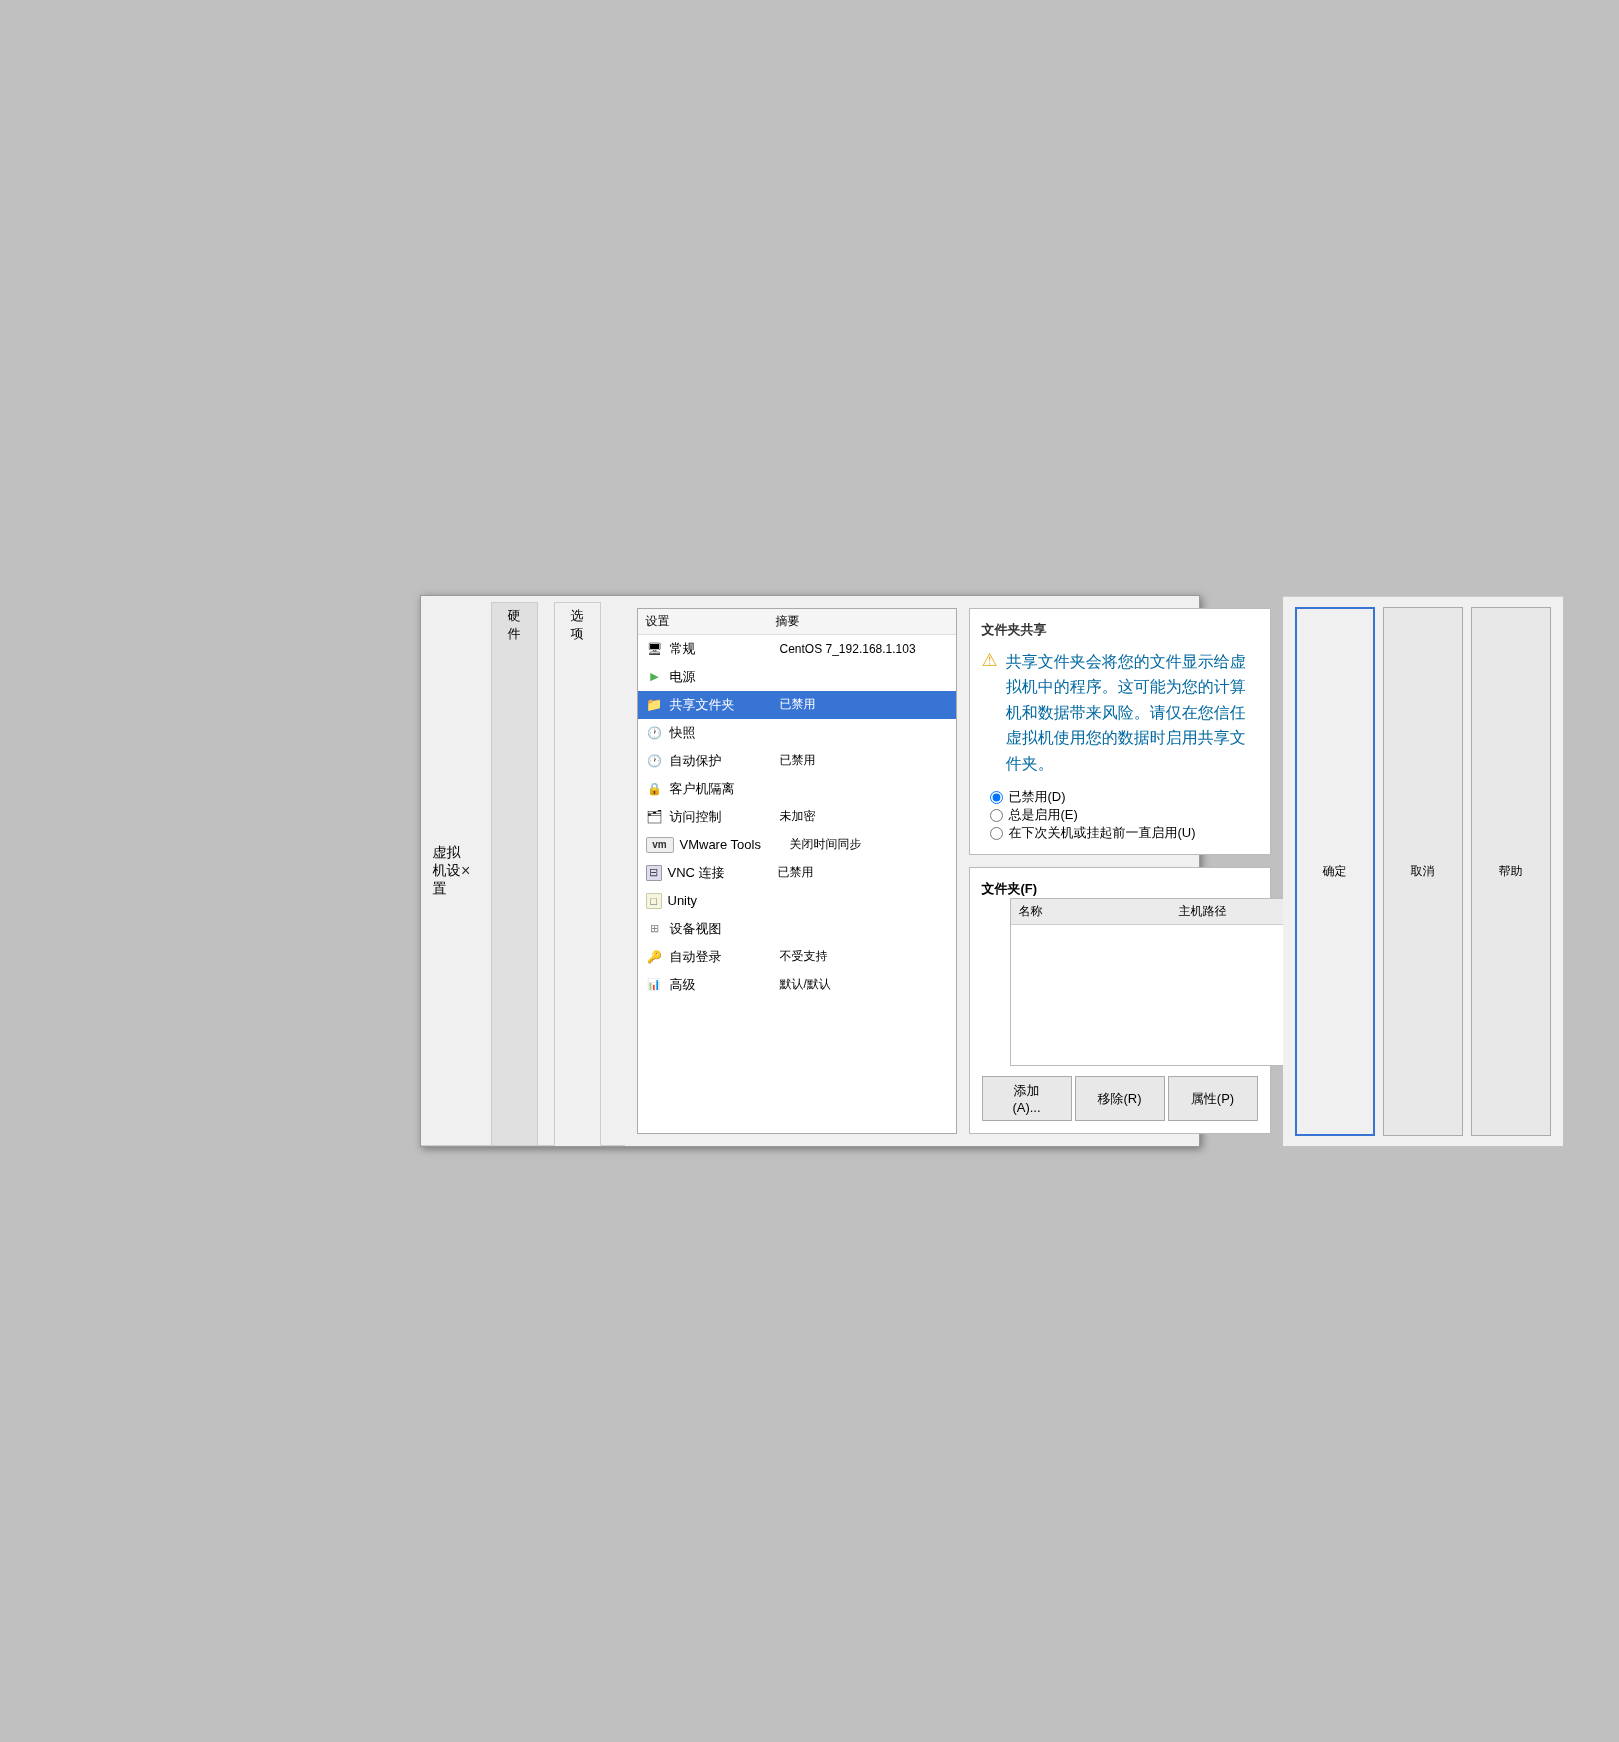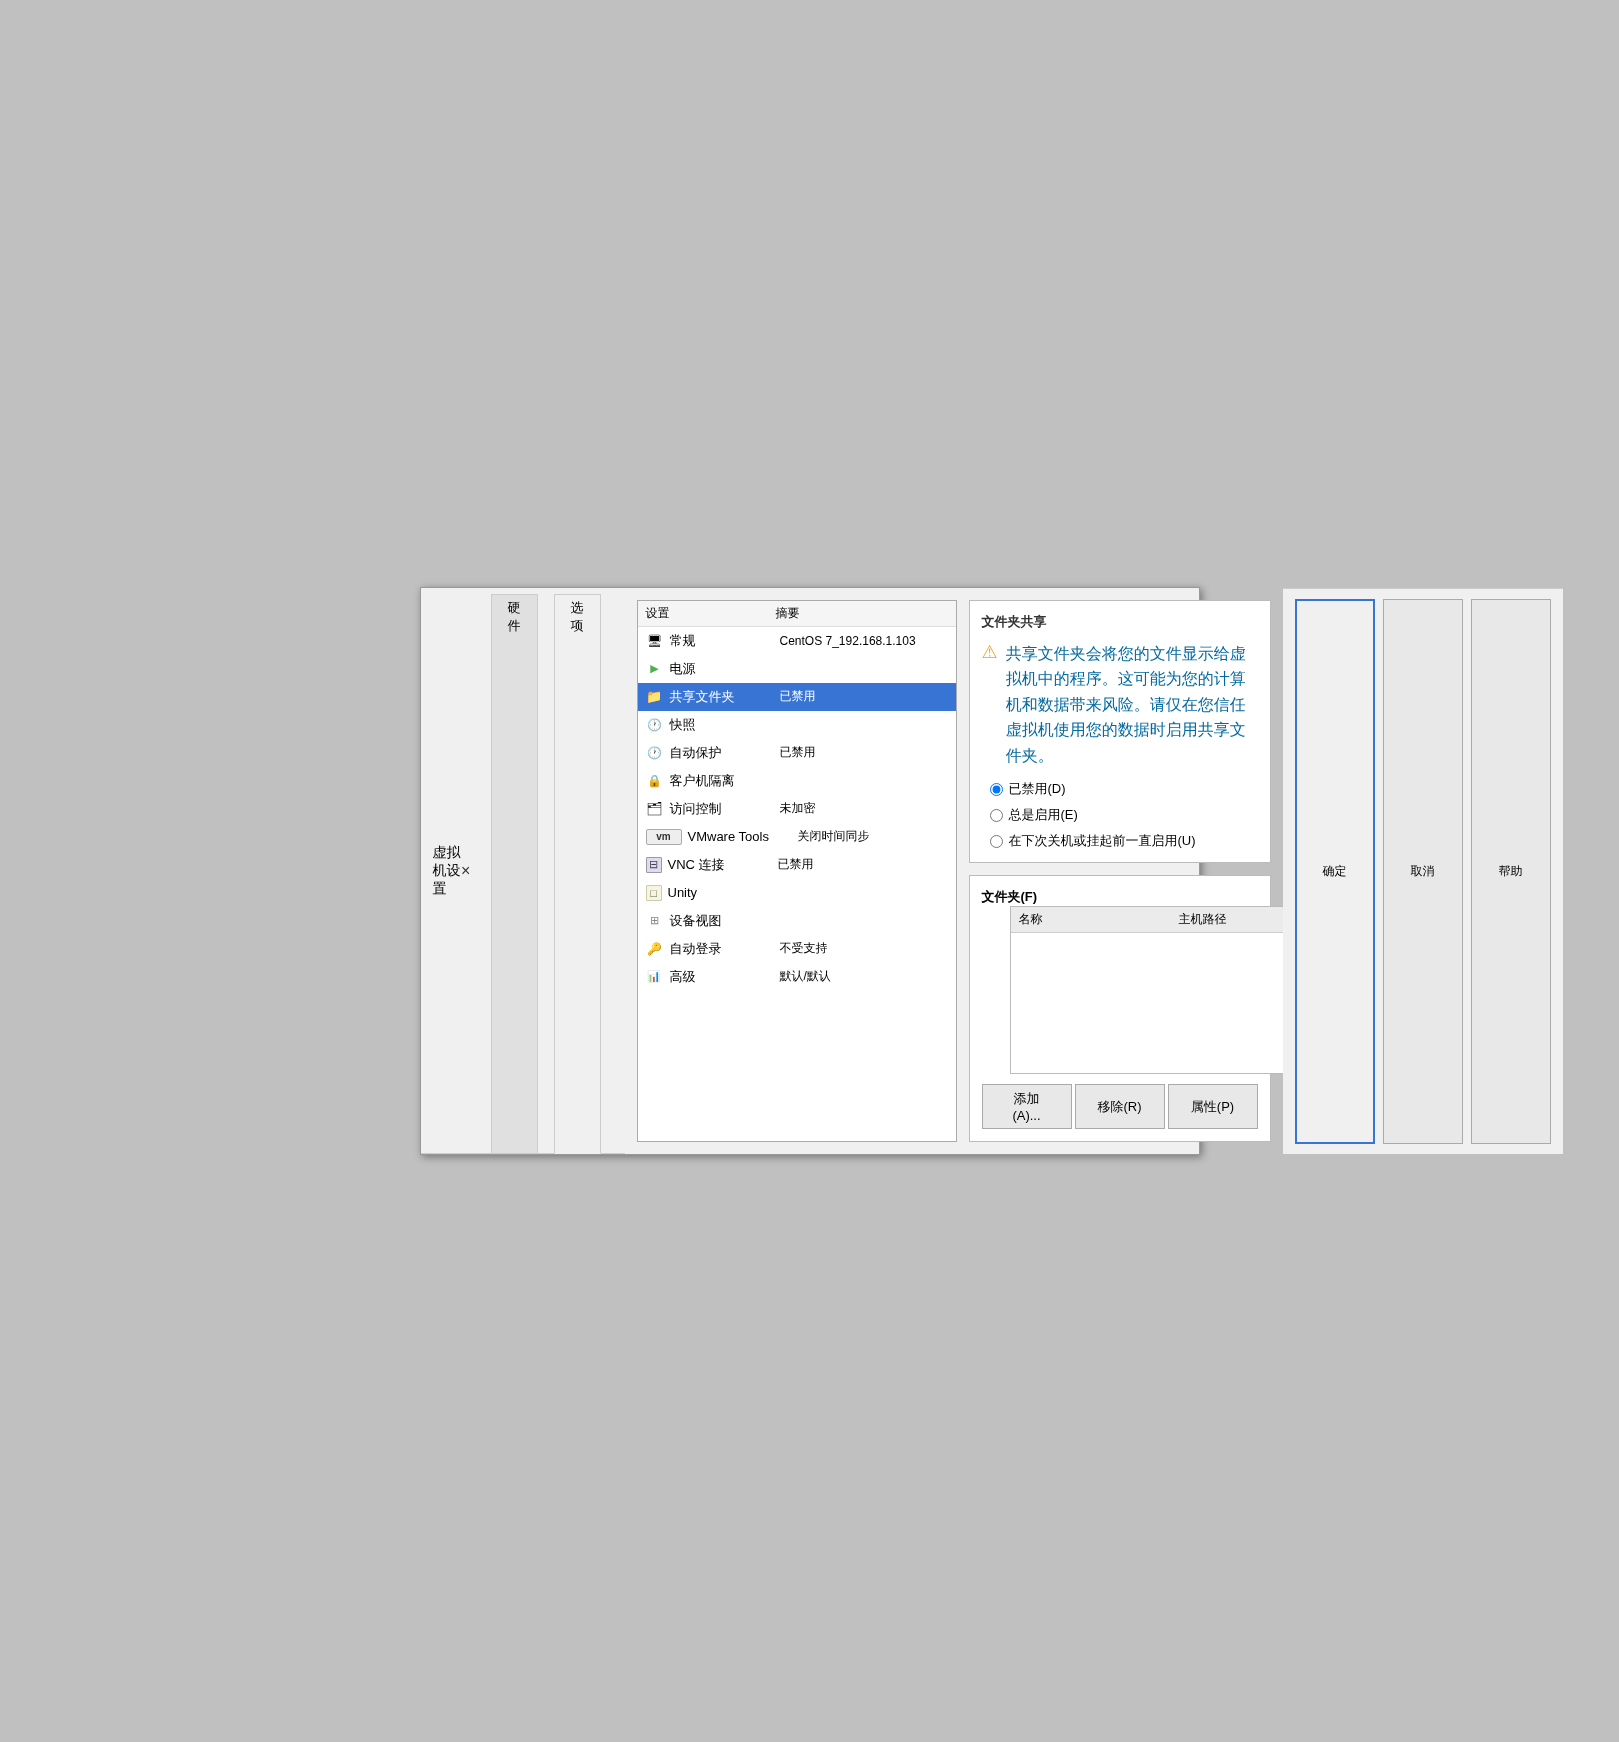--- a/index.html
+++ b/index.html
@@ -135,21 +135,21 @@
       flex-shrink: 0;
     }
     .warning-text {
       font-size: 16px;
       color: #0369a1;
       line-height: 1.6;
     }
     .radio-group {
       display: flex;
       flex-direction: column;
-      gap: 8px;
+      gap: 0;
       padding-left: 8px;
     }
     .radio-item {
       display: flex;
       align-items: center;
       gap: 6px;
       cursor: pointer;
     }
     .radio-item input[type="radio"] { cursor: pointer; }
     .folder-section {
@@ -276,21 +276,21 @@
         <span class="item-summary"></span>
       </div>
 
       <div class="list-item">
         <span class="item-icon" style="font-size:13px;">🗂</span>
         <span class="item-name">访问控制</span>
         <span class="item-summary">未加密</span>
       </div>
 
       <div class="list-item">
-        <span class="item-icon" style="font-size:10px;font-weight:bold;background:#eee;border:1px solid #aaa;width:36px;height:16px;border-radius:2px;color:#333;">vm</span>
+        <span class="item-icon" style="font-size:10px;font-weight:bold;background:#eee;border:1px solid #aaa;width:28px;height:16px;border-radius:2px;color:#333;">vm</span>
         <span class="item-name">VMware Tools</span>
         <span class="item-summary">关闭时间同步</span>
       </div>
 
       <div class="list-item">
         <span class="item-icon" style="font-size:11px;background:#dde;border:1px solid #99a;width:16px;height:16px;border-radius:1px;color:#445;">⊟</span>
         <span class="item-name">VNC 连接</span>
         <span class="item-summary">已禁用</span>
       </div>
 

